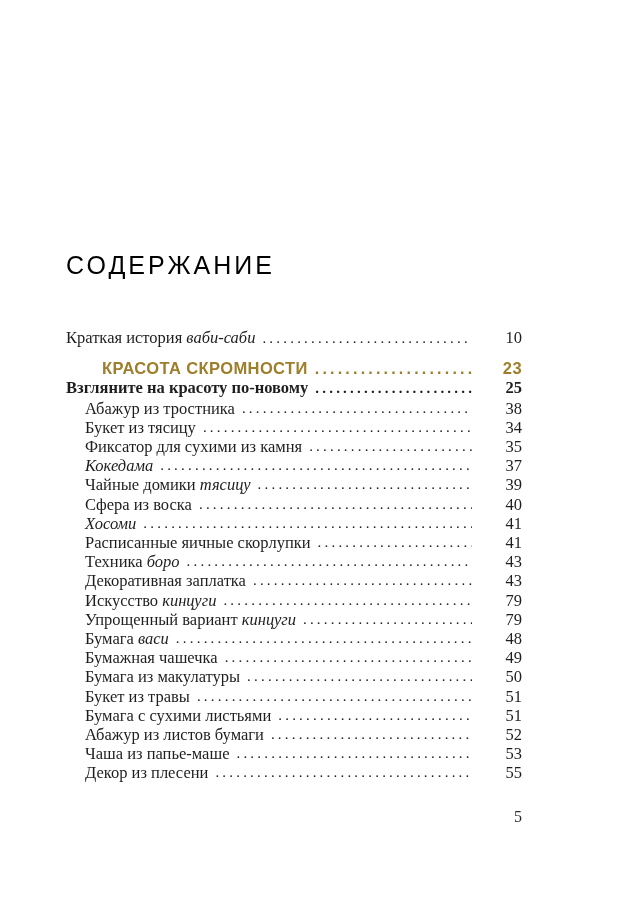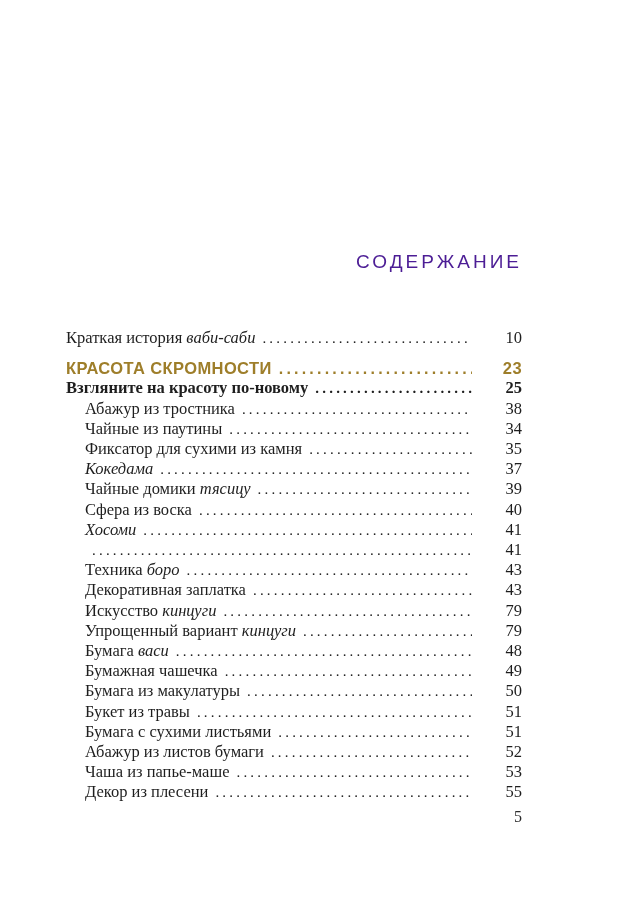--- a/index.html
+++ b/index.html
@@ -14,50 +14,52 @@
     background: #ffffff;
     overflow: hidden;
     font-family: "Liberation Serif", "DejaVu Serif", serif;
     color: #1e1e1e;
   }
   .title {
     position: absolute;
     top: 251px;
     left: 66px;
     width: 456px;
-    text-align: right;
+    text-align: left;
     font-family: "Liberation Sans", "DejaVu Sans", sans-serif;
     font-weight: 400;
-    font-size: 19px;
+    font-size: 25px;
     letter-spacing: 3px;
-    color: #4c1d95;
+    color: #000000;
     white-space: nowrap;
   }
   .toc {
     position: absolute;
     top: 328px;
     left: 66px;
     width: 456px;
   }
   .row {
     display: flex;
     align-items: baseline;
     line-height: 19.2px;
     font-size: 16.5px;
   }
   .row.item {
     padding-left: 19px;
+    align-items: center;
   }
   .row.section {
     font-family: "Liberation Sans", "DejaVu Sans", sans-serif;
     font-weight: 700;
     font-size: 16.5px;
     letter-spacing: 0.4px;
     color: #9e7e2a;
     margin-top: 11px;
+    margin-left: 36px;
   }
   .row.subsection {
     font-weight: 700;
   }
   .label {
     flex: none;
     white-space: nowrap;
   }
   .leader {
     flex: 1 1 auto;
@@ -108,21 +110,21 @@
         <span class="label"><span>Взгляните на красоту по-новому</span></span>
         <span class="leader">........................................................................................................................</span>
         <span class="pnum">25</span>
       </div>
       <div class="row item">
         <span class="label"><span>Абажур из тростника</span></span>
         <span class="leader">........................................................................................................................</span>
         <span class="pnum">38</span>
       </div>
       <div class="row item">
-        <span class="label"><span>Чайные из паутины</span></span>
+        <span class="label"><span>Букет из тясицу</span></span>
         <span class="leader">........................................................................................................................</span>
         <span class="pnum">34</span>
       </div>
       <div class="row item">
         <span class="label"><span>Фиксатор для сухими из камня</span></span>
         <span class="leader">........................................................................................................................</span>
         <span class="pnum">35</span>
       </div>
       <div class="row item">
         <span class="label"><i>Кокедама</i></span>
@@ -138,20 +140,21 @@
         <span class="label"><span>Сфера из воска</span></span>
         <span class="leader">........................................................................................................................</span>
         <span class="pnum">40</span>
       </div>
       <div class="row item">
         <span class="label"><i>Хосоми</i></span>
         <span class="leader">........................................................................................................................</span>
         <span class="pnum">41</span>
       </div>
       <div class="row item">
+        <span class="label"><span>Расписанные яичные скорлупки</span></span>
         <span class="leader">........................................................................................................................</span>
         <span class="pnum">41</span>
       </div>
       <div class="row item">
         <span class="label"><span>Техника </span><i>боро</i></span>
         <span class="leader">........................................................................................................................</span>
         <span class="pnum">43</span>
       </div>
       <div class="row item">
         <span class="label"><span>Декоративная заплатка</span></span>

